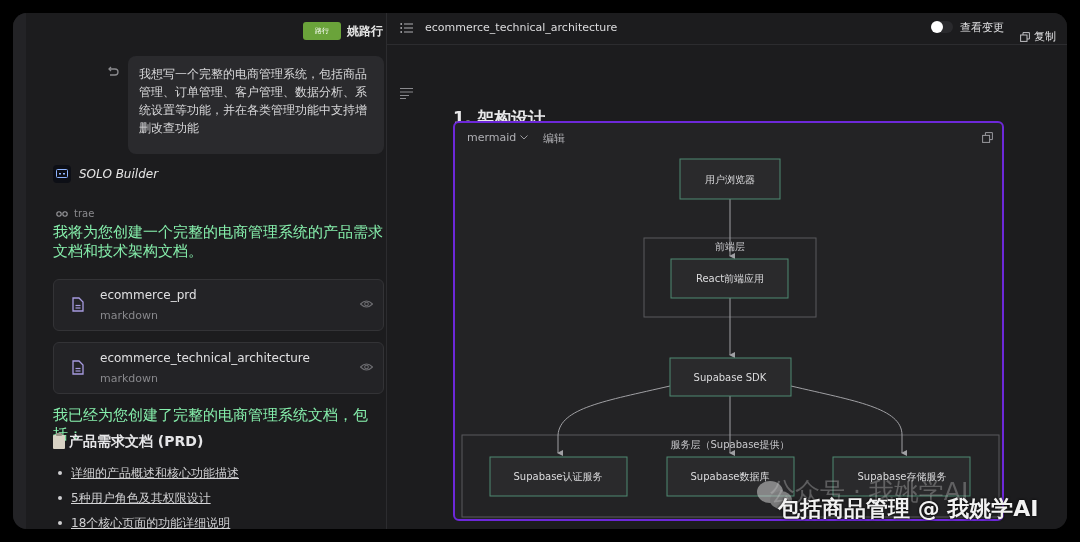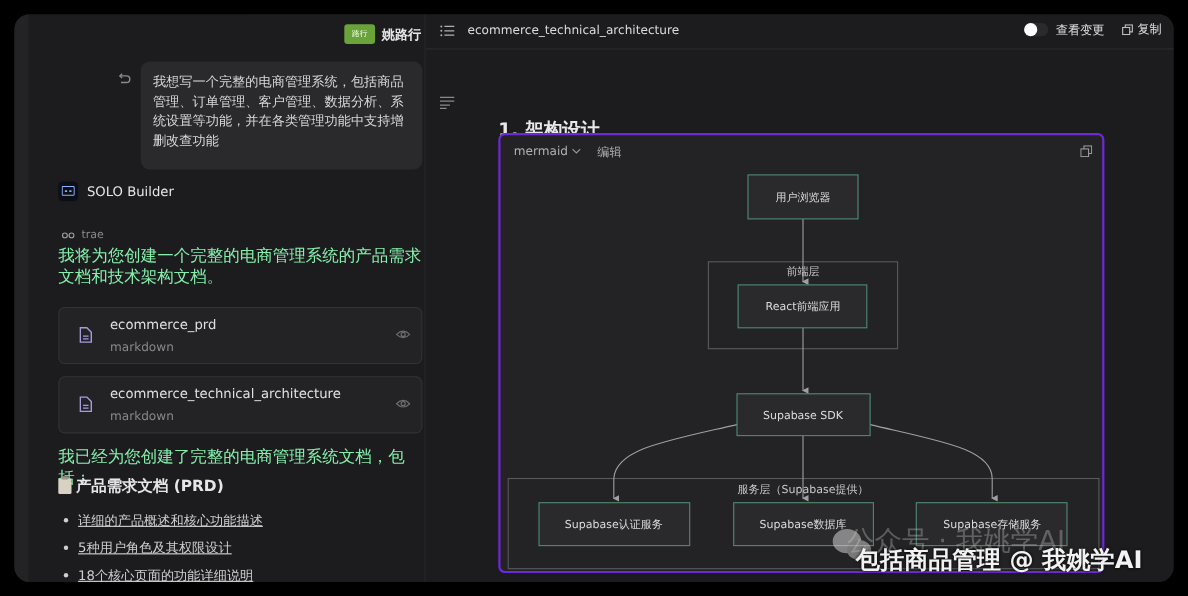--- a/index.html
+++ b/index.html
@@ -16,33 +16,33 @@
     background: #1c1c1e; overflow: hidden;
   }
   .divider { position: absolute; left: 373px; top: 0; width: 1px; height: 100%; background: #2c2c2f; }
   .right-panel {
     position: absolute; left: 374px; top: 0; right: 0; height: 100%; background: #1c1c1e;
   }
 
   
   .user-row { position: absolute; right: 3px; top: 9px; display: flex; align-items: center; gap: 6px; }
   .avatar {
-    width: 28px; height: 18px; background: #6aa33a; border-radius: 3px; color: #fff;
+    width: 38px; height: 18px; background: #6aa33a; border-radius: 3px; color: #fff;
     font-size: 7px; display: flex; align-items: center; justify-content: center;
   }
   .user-name { font-size: 12px; color: #e6e6e6; font-weight: bold; }
 
   .undo-icon { position: absolute; left: 80px; top: 52px; width: 14px; height: 14px; }
   .user-bubble {
     position: absolute; left: 102px; top: 43px; width: 256px; height: 98px;
     background: #2a2a2d; border-radius: 8px; padding: 9px 11px;
     font-size: 12px; line-height: 18px; color: #d8d8da;
   }
 
-  .bot-header { position: absolute; left: 27px; top: 152px; display: flex; align-items: center; gap: 8px; }
+  .bot-header { position: absolute; left: 27px; top: 152px; display: flex; align-items: center; gap: 8px; font-style: italic; }
   .bot-logo {
     width: 18px; height: 18px; background: #0d0f16; border-radius: 4px;
     display: flex; align-items: center; justify-content: center;
   }
   .bot-name { font-size: 12px; color: #e6e6e6; }
   .trae-row { position: absolute; left: 30px; top: 195px; display: flex; align-items: center; gap: 6px; }
   .trae-label { font-size: 10px; color: #8a8a8e; }
 
   .para { position: absolute; left: 27px; font-size: 15px; line-height: 19px; color: #86efac; }
   .para-1 { top: 210px; width: 330px; }
@@ -74,21 +74,21 @@
     position: absolute; left: 0; top: 0; right: 0; height: 32px;
     border-bottom: 1px solid #2c2c2f; display: flex; align-items: center;
   }
   .toc-icon { position: absolute; left: 13px; top: 9px; width: 14px; height: 12px; }
   .doc-title { position: absolute; left: 38px; top: 8px; font-size: 11px; color: #dcdcde; }
   .toggle {
     position: absolute; left: 544px; top: 8px; width: 22px; height: 12px; border-radius: 6px; background: #2a2a2d;
   }
   .toggle-knob { position: absolute; left: 0; top: 0; width: 12px; height: 12px; border-radius: 50%; background: #fff; }
   .view-changes { position: absolute; left: 573px; top: 7px; font-size: 11px; color: #e0e0e2; }
-  .copy-btn { position: absolute; left: 633px; top: 6px; display: flex; align-items: center; gap: 4px; font-size: 11px; color: #e0e0e2; }
+  .copy-btn { position: absolute; left: 633px; top: 16px; display: flex; align-items: center; gap: 4px; font-size: 11px; color: #e0e0e2; }
   .copy-icon { width: 10px; height: 10px; }
 
   .outline-icon { position: absolute; left: 13px; top: 74px; width: 14px; height: 12px; }
   .h1 { position: absolute; left: 66px; top: 70px; font-size: 17px; font-weight: bold; color: #e8e8ea; margin-top: 24px; }
 
   .code-block {
     position: absolute; left: 66px; top: 108px; width: 551px; height: 400px;
     background: #232325; border: 2px solid #6d28d9; border-radius: 6px; overflow: hidden;
   }
   .lang-select { position: absolute; left: 12px; top: 8px; font-size: 11px; color: #b0b0b4; display: flex; align-items: center; gap: 4px; }

